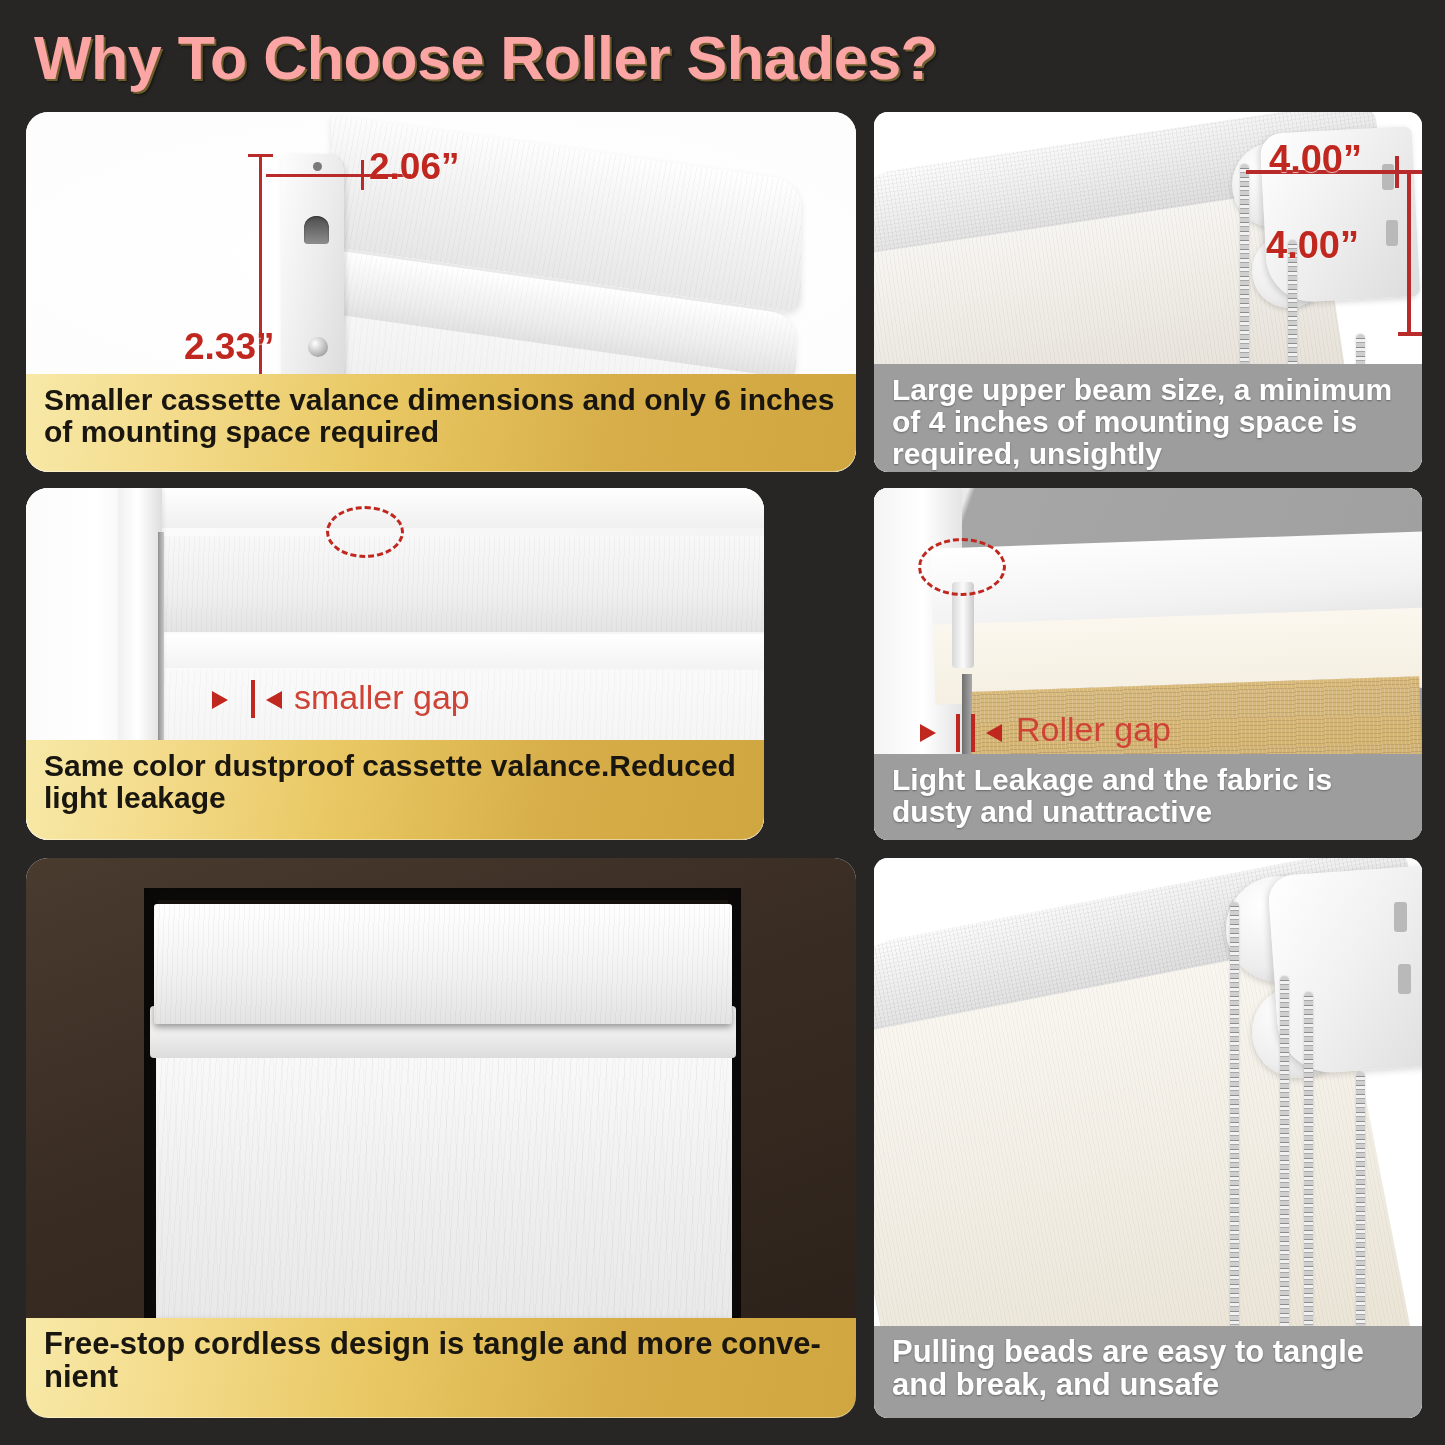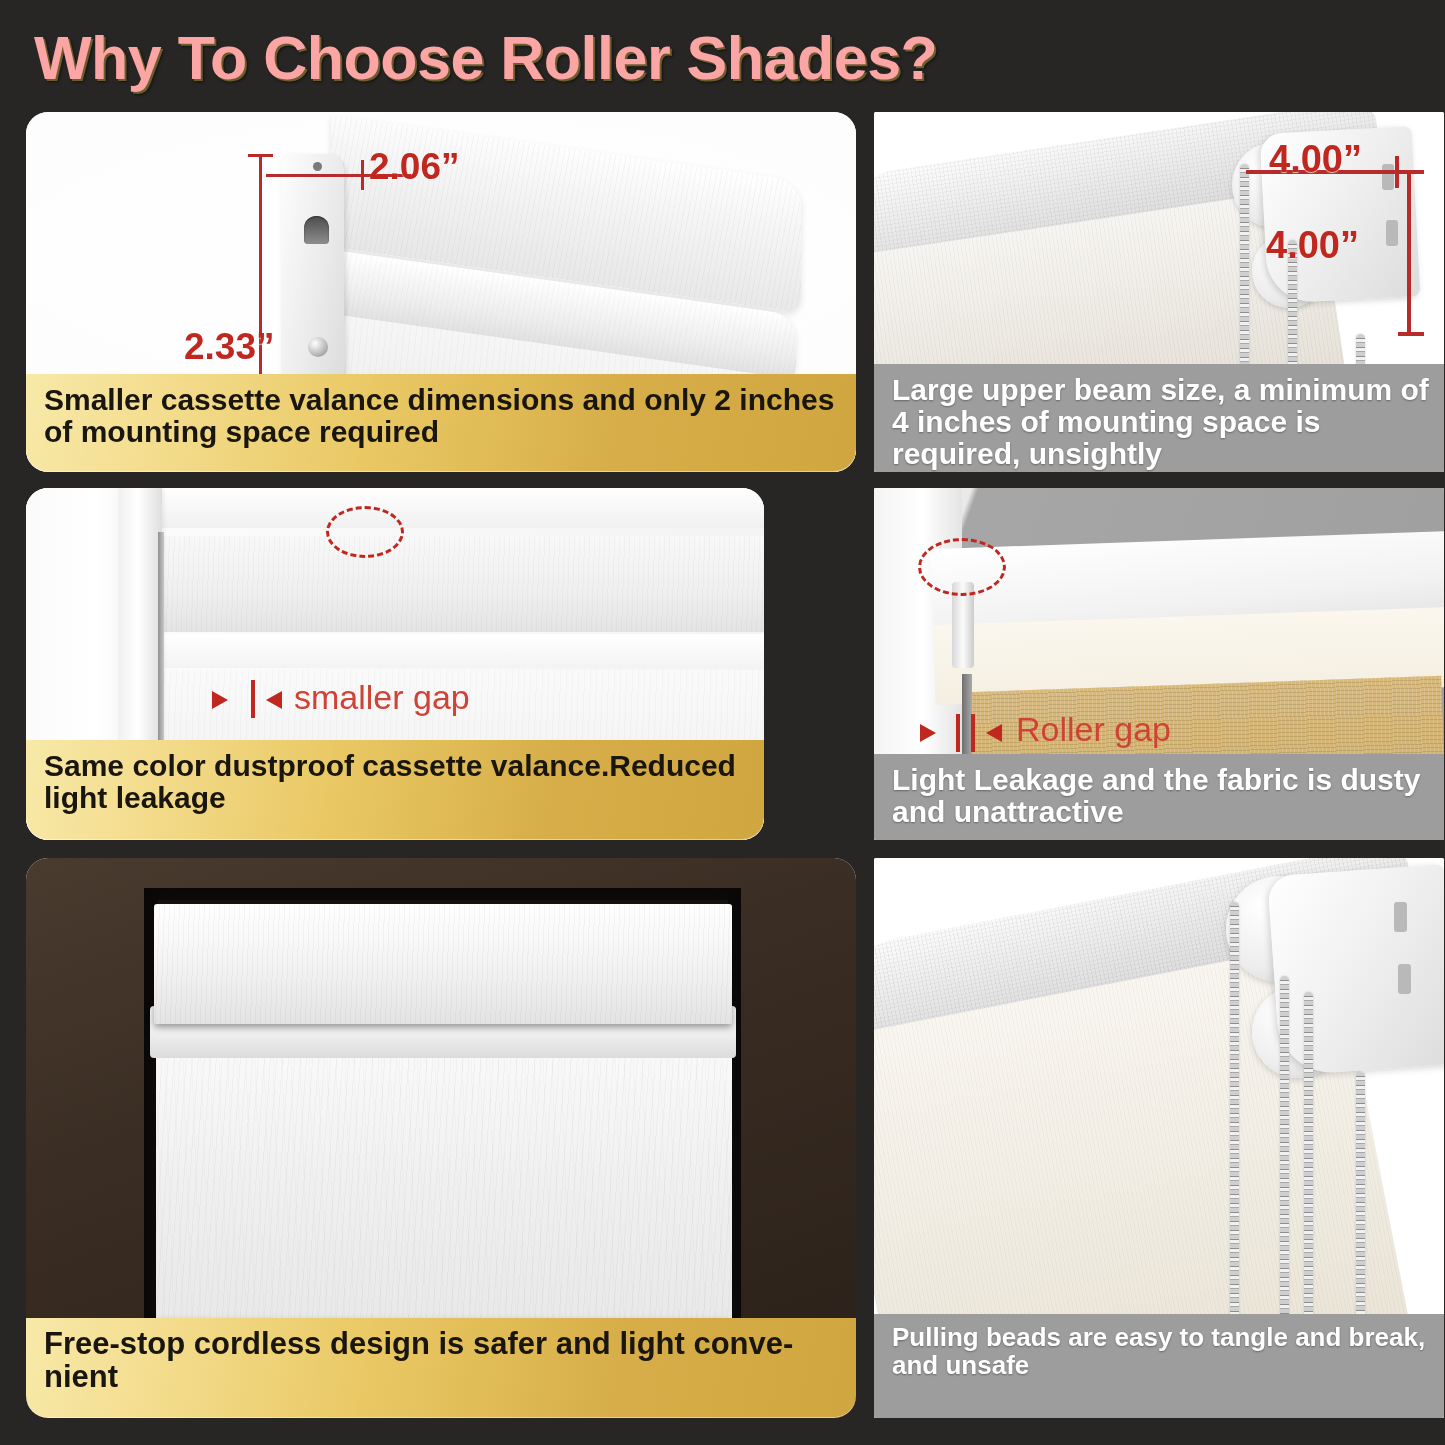--- a/index.html
+++ b/index.html
@@ -15,21 +15,21 @@
   .title{
     position:absolute;left:34px;top:22px;width:1200px;height:72px;
     font-size:61px;font-weight:bold;letter-spacing:-0.5px;
     color:#fca5a5;line-height:72px;white-space:nowrap;
     text-shadow:2px 2px 0 #6d5c2c, 3px 3px 3px rgba(0,0,0,.55);
   }
 
   
   .panel{position:absolute;overflow:hidden;background:#fff;}
   .panel.left{border-radius:22px;}
-  .panel.right{border-radius:2px;padding-left:22px;}
+  .panel.right{border-radius:14px;}
 
   .art{position:absolute;inset:0;overflow:hidden;}
 
   
   .cap{
     position:absolute;left:0;right:0;bottom:0;
     box-sizing:border-box;
     padding:10px 14px 12px 18px;
     font-weight:bold;line-height:1.06;
   }
@@ -273,21 +273,21 @@
 
       <div class="dim-line" style="left:233px;top:42px;width:3px;height:242px;"></div>
       <div class="dim-line" style="left:222px;top:42px;width:25px;height:3px;"></div>
       <div class="dim-line" style="left:222px;top:281px;width:25px;height:3px;"></div>
       <div class="dim-txt" style="left:158px;top:214px;font-size:37px;">2.33”</div>
 
       <div class="dim-line" style="left:240px;top:62px;width:145px;height:3px;"></div>
       <div class="dim-line" style="left:335px;top:48px;width:3px;height:30px;"></div>
       <div class="dim-txt" style="left:343px;top:34px;font-size:37px;">2.06”</div>
     </div>
-    <div class="cap gold" style="height:98px;font-size:30px;">Smaller cassette valance dimensions and only 2 inches of mounting space required</div>
+    <div class="cap gold" style="height:98px;font-size:30px;">Smaller cassette valance dimensions and only 6 inches of mounting space required</div>
   </div>
 
   <div class="panel right" style="left:874px;top:112px;width:548px;height:360px;">
     <div class="art p2bg">
       <div class="roll-top"></div>
       <div class="tan-panel"></div>
       <div class="roll-front"></div>
       <div class="bracket-lobe"></div>
       <div class="bracket-lobe2"></div>
       <div class="bracket-big"></div>
@@ -366,34 +366,34 @@
       <div class="hand"></div>
       <div class="finger" style="left:428px;top:500px;width:24px;height:66px;"></div>
       <div class="finger" style="left:452px;top:486px;width:22px;height:54px;"></div>
       <div class="p5tab"></div>
 
       <div class="p5fabric"></div>
       <div class="p5rail"></div>
       <div class="p5lip"></div>
       <div class="p5valance"></div>
     </div>
-    <div class="cap gold" style="height:100px;font-size:31px;">Free-stop cordless design is safer and light conve-nient</div>
+    <div class="cap gold" style="height:100px;font-size:31px;">Free-stop cordless design is tangle and more conve-nient</div>
   </div>
 
   <div class="panel right" style="left:874px;top:858px;width:548px;height:560px;">
     <div class="art p6bg">
       <div class="p6roll"></div>
       <div class="p6tan"></div>
       <div class="p6front"></div>
       <div class="p6lobe"></div>
       <div class="p6lobe2"></div>
       <div class="p6bracket"></div>
       <div class="bracket-hole" style="left:520px;top:44px;width:13px;height:30px;"></div>
       <div class="bracket-hole" style="left:524px;top:106px;width:13px;height:30px;"></div>
       <div class="bead-chain" style="left:356px;top:44px;height:428px;"></div>
       <div class="bead-chain" style="left:406px;top:118px;height:358px;"></div>
       <div class="bead-chain" style="left:430px;top:134px;height:340px;"></div>
       <div class="bead-chain" style="left:482px;top:214px;height:262px;"></div>
     </div>
-    <div class="cap gray" style="height:104px;font-size:26px;">Pulling beads are easy to tangle and break, and unsafe</div>
+    <div class="cap gray" style="height:92px;font-size:31px;">Pulling beads are easy to tangle and break, and unsafe</div>
   </div>
 
 </div>
 
 </body></html>

